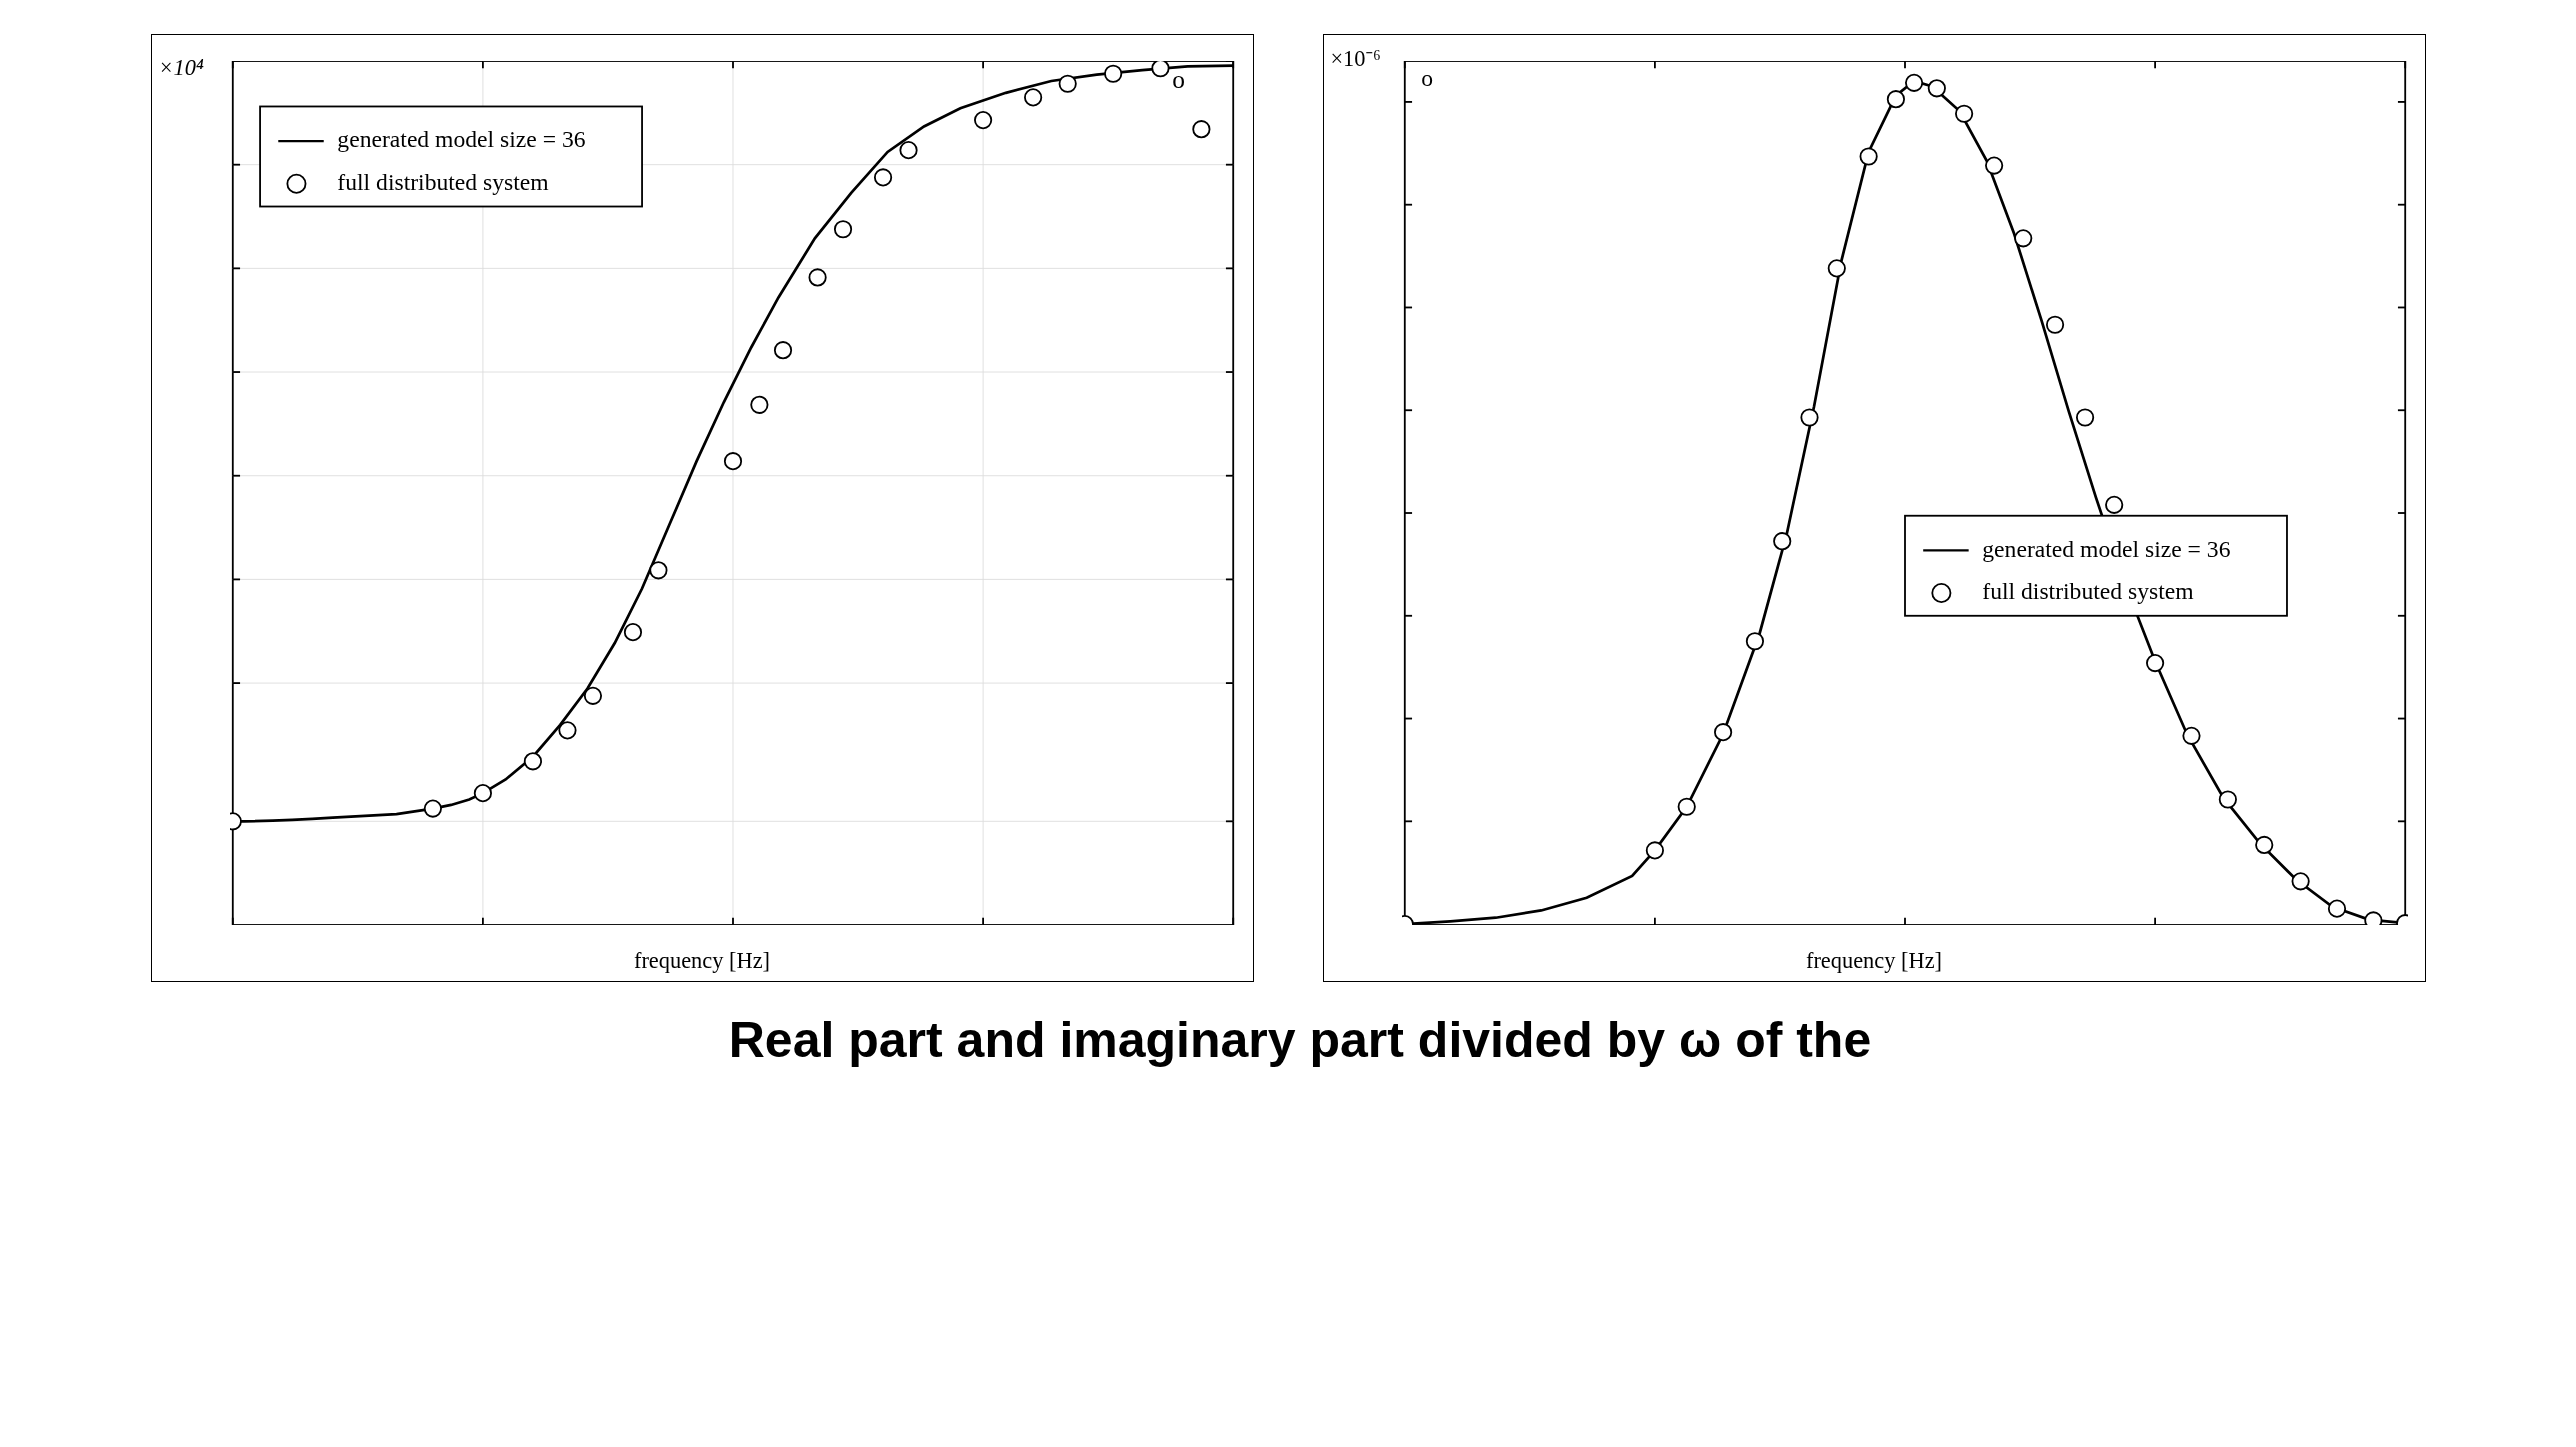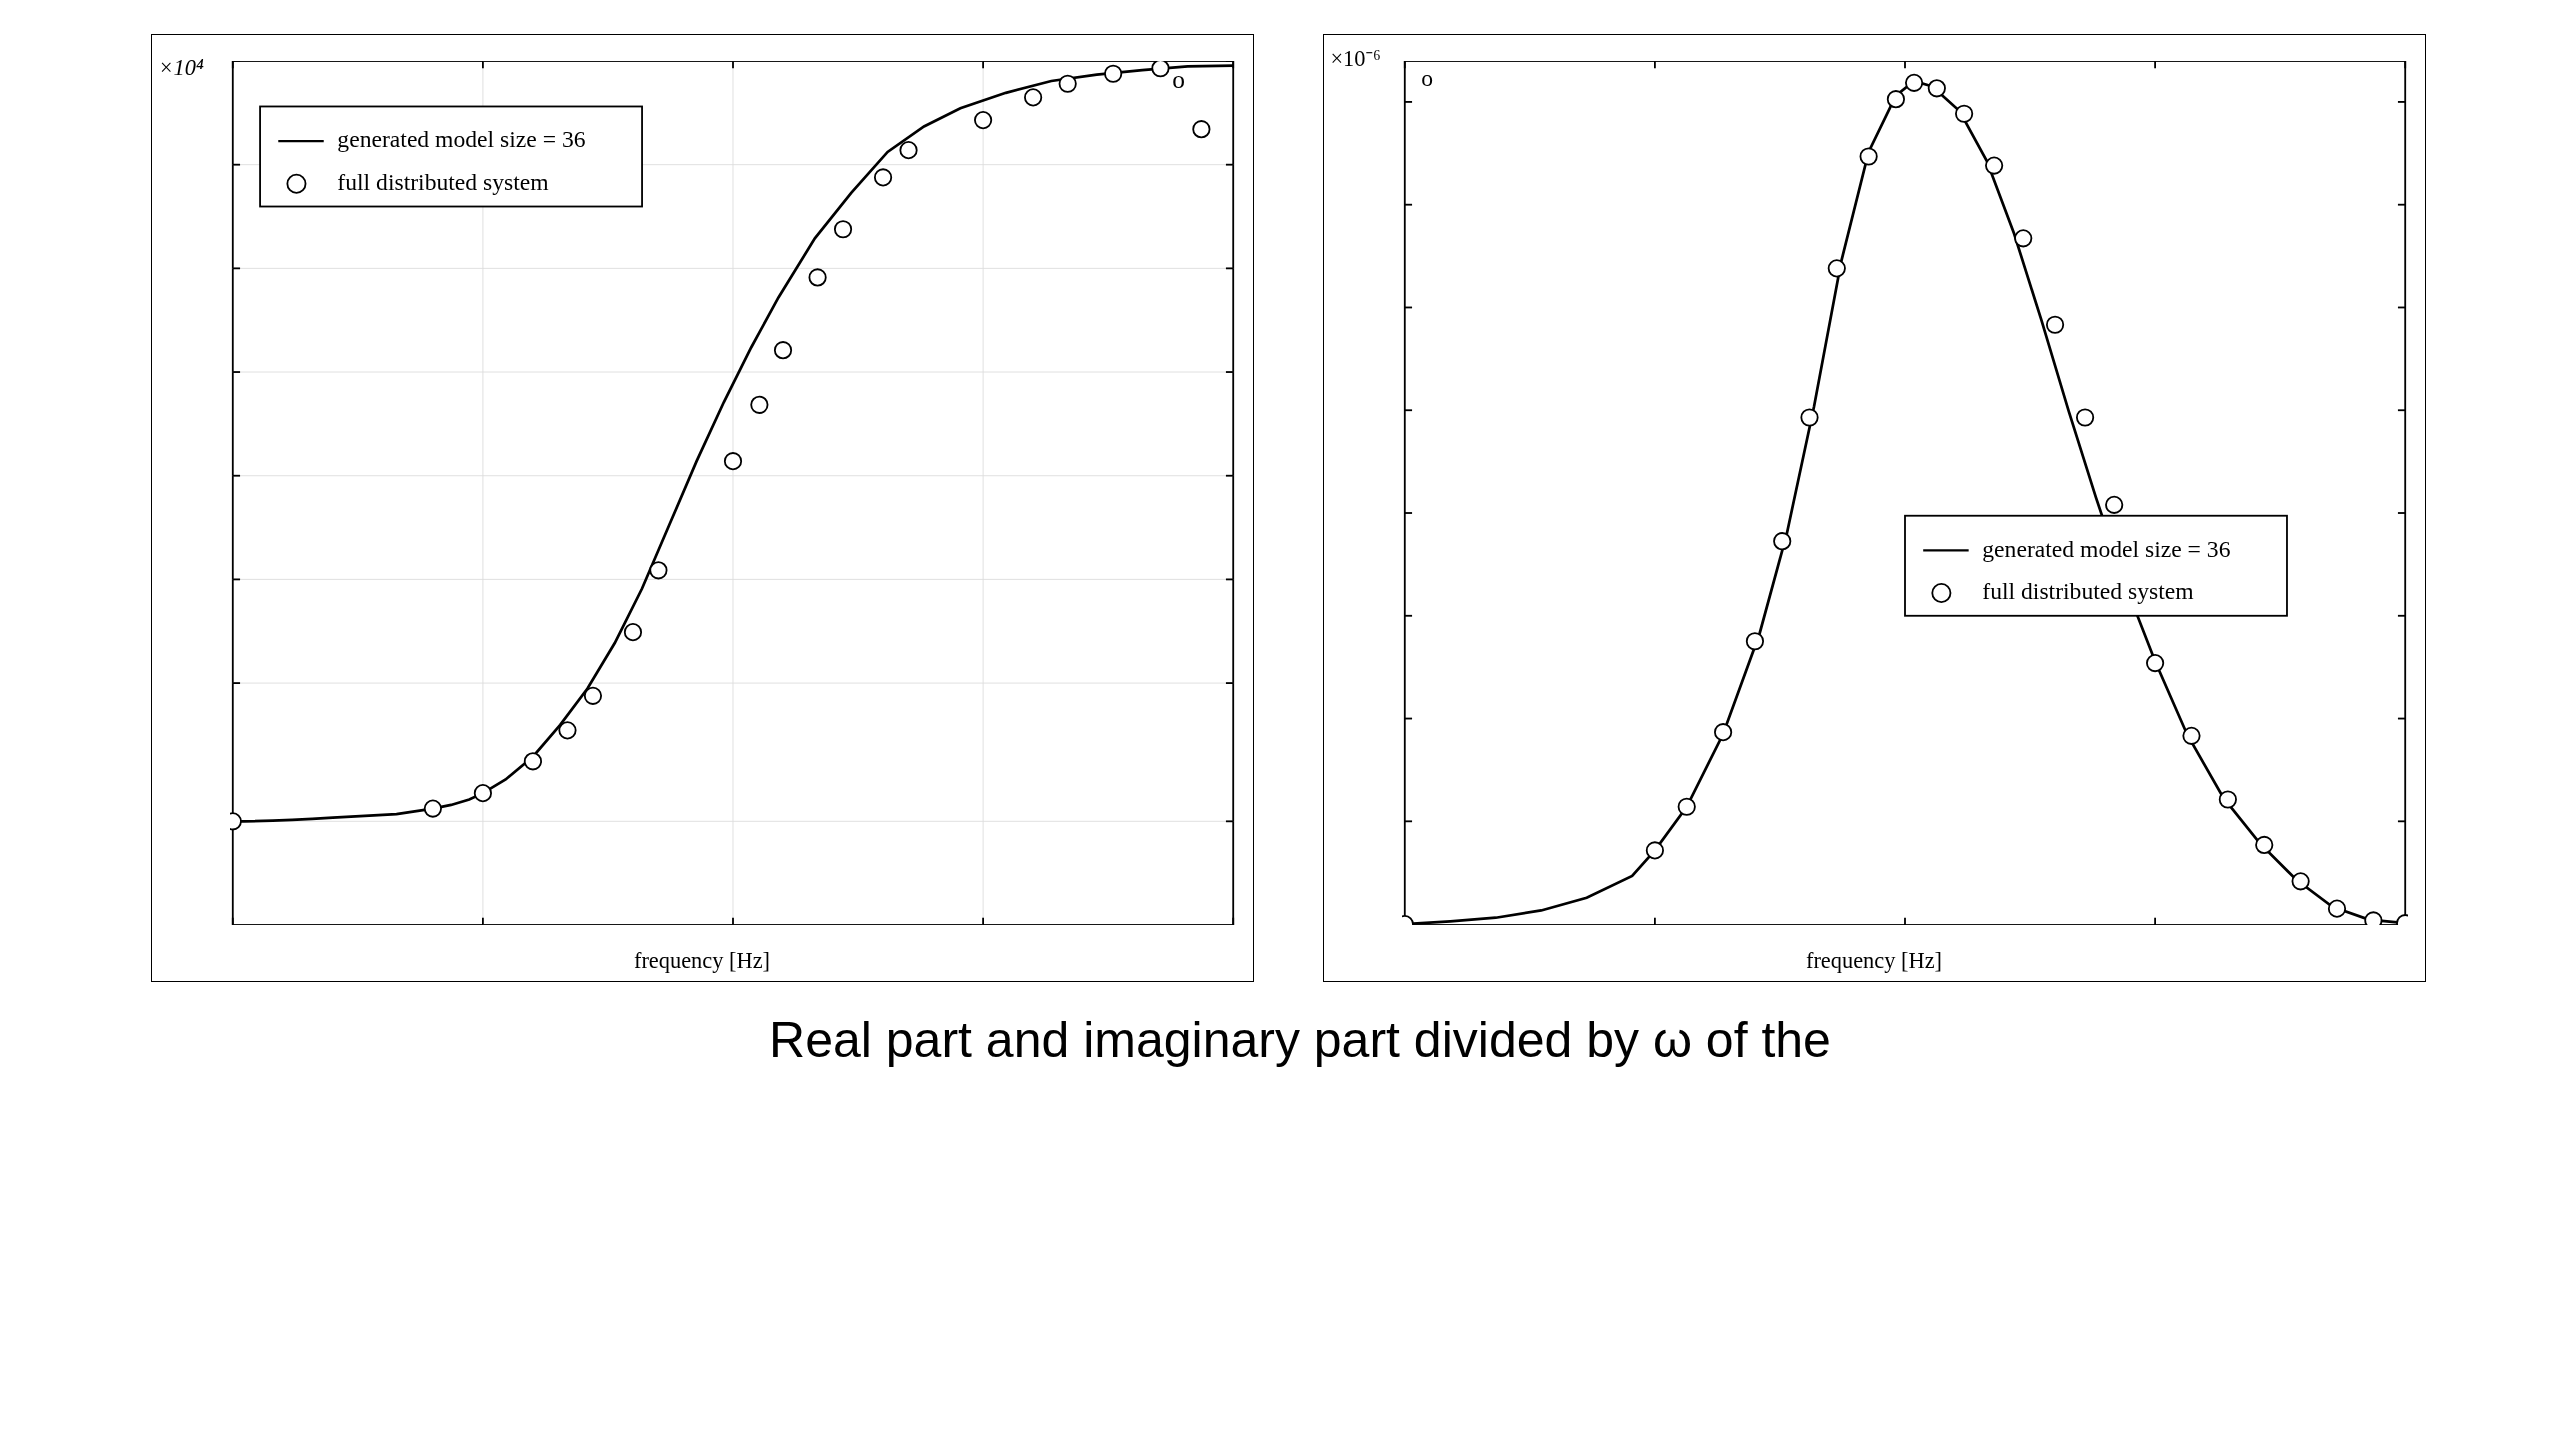--- a/index.html
+++ b/index.html
@@ -35,21 +35,21 @@
       left: -8.6px;
       font-size: 22.4px;
       font-style: italic;
       margin-top: 13px;
     }
     .title-block {
       text-align: center;
       margin-top: 8.6px;
       font-family: Arial, Helvetica, sans-serif;
       font-size: 50px;
-      font-weight: normal;
+      font-weight: bold;
       line-height: 1.3;
       max-width: 2413px;
       margin-left: 24px;
     }
   </style>
 </head>
 <body>
 
 <div class="charts-row">
 

